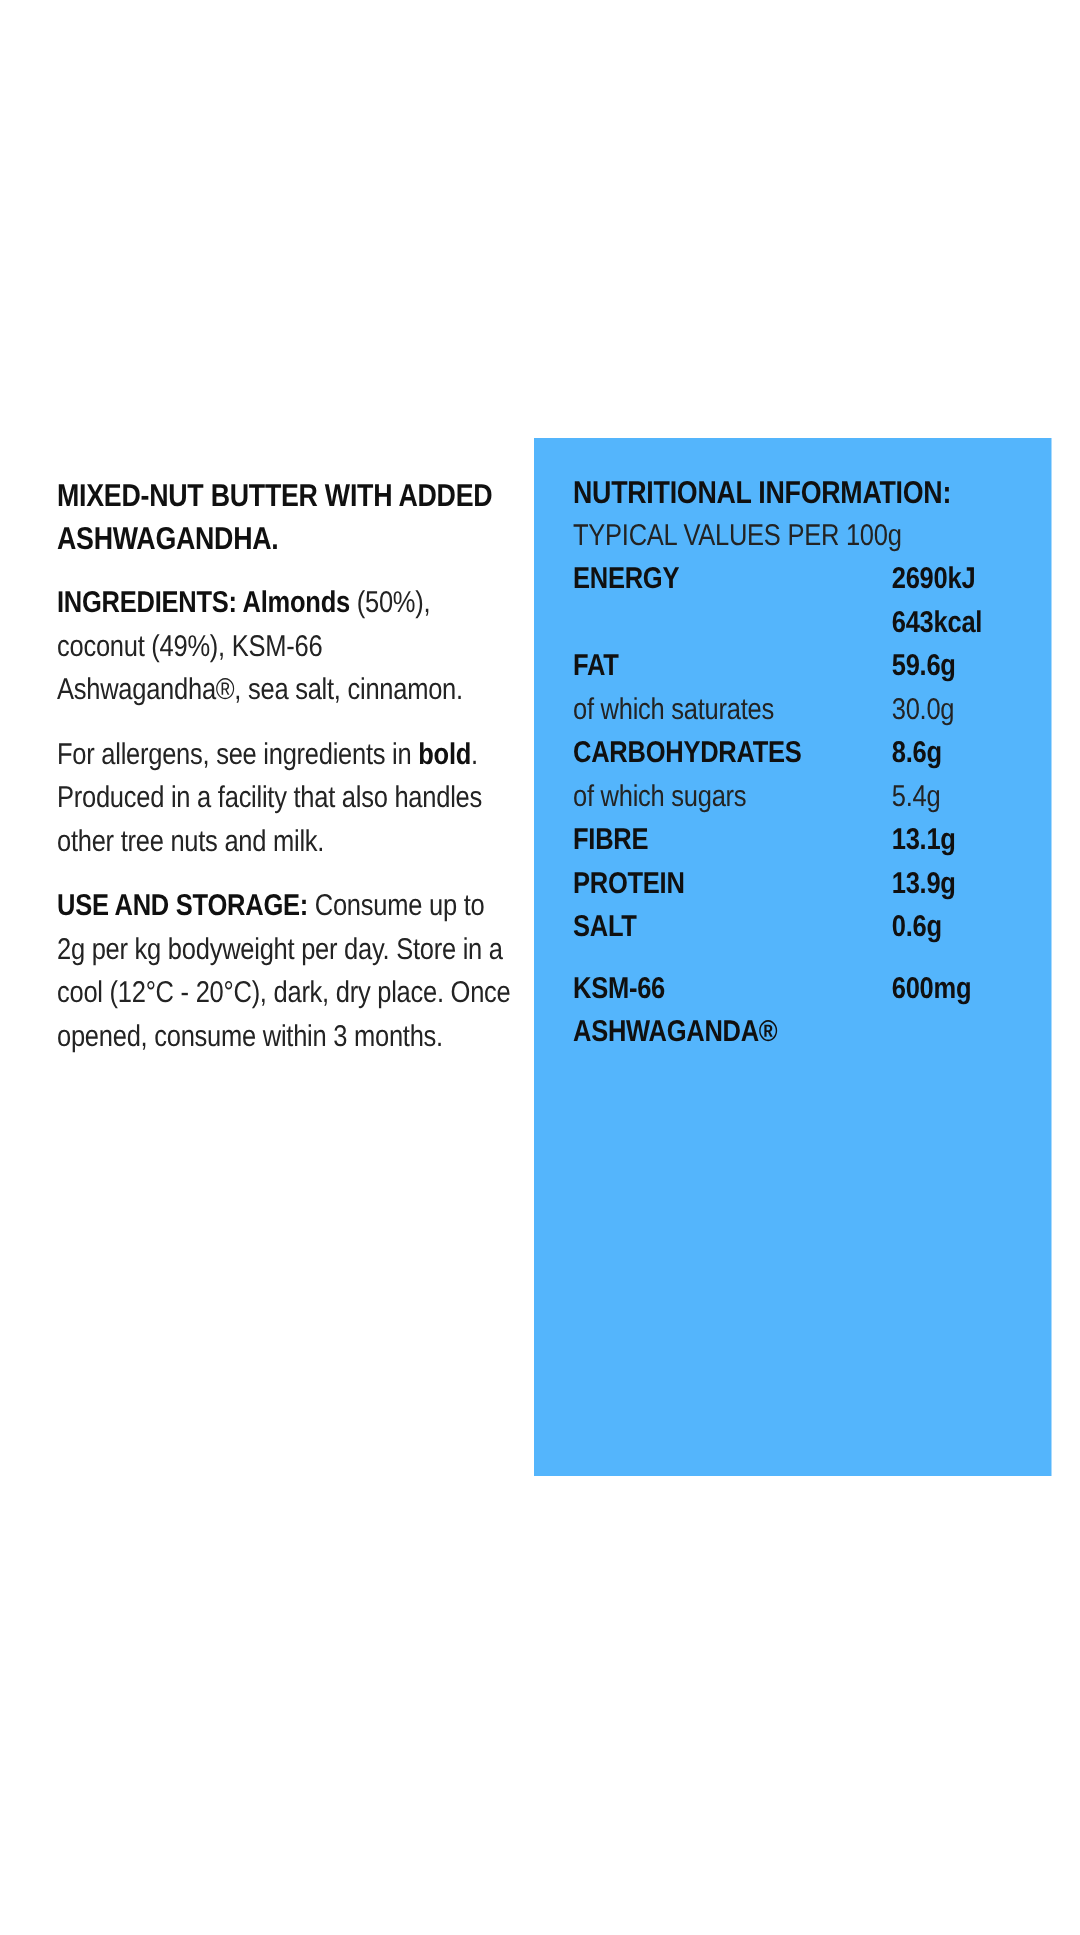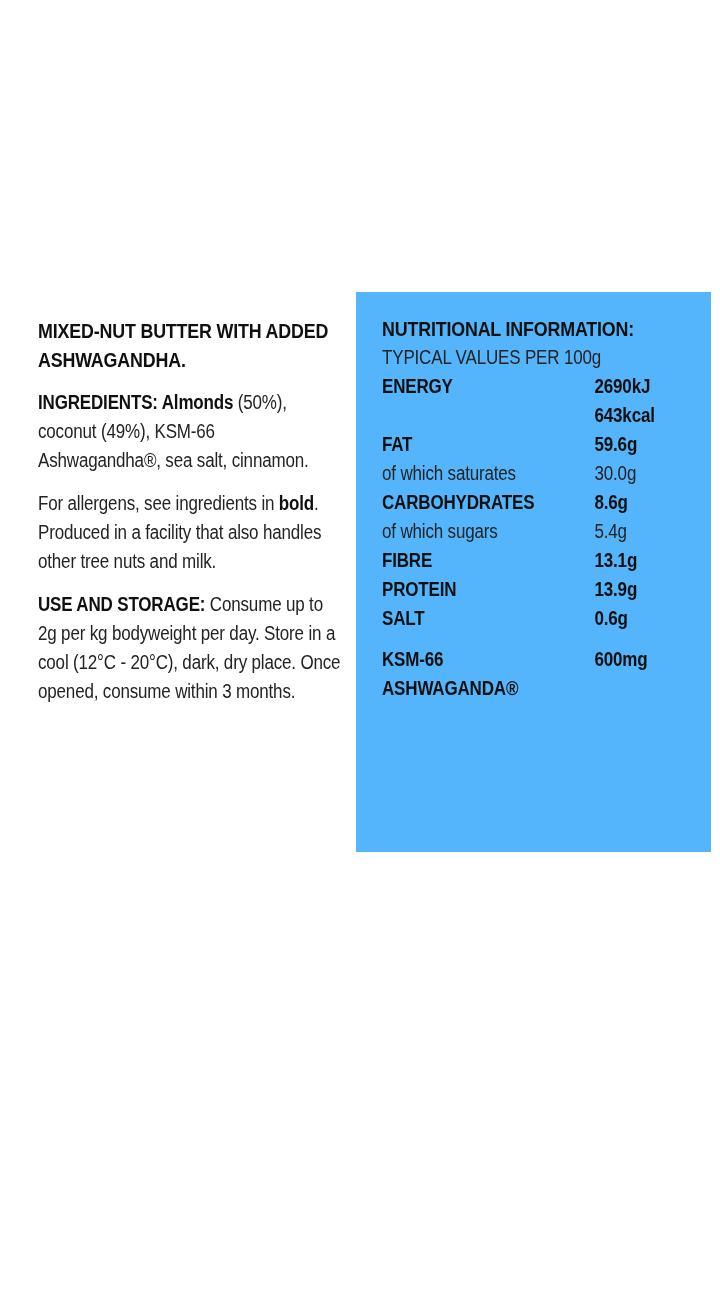--- a/index.html
+++ b/index.html
@@ -32,23 +32,22 @@
     white-space: nowrap;
     color: #232323;
   }
   .para + .para { margin-top: 14px; }
   .para .b, .title { font-weight: bold; color: #101010; }
   .title { font-size: 21px; }
 
   .panel {
     position: absolute;
     left: 356px; top: 292px;
-    width: 345px; height: 560px;
+    width: 345px; height: 692px;
     background: #54b5fc;
-    padding-left: 10px;
   }
   .panel-inner {
     position: absolute;
     left: 26px; top: 22px;
     width: 376px;
   }
   .heading {
     font-size: 21px; font-weight: bold;
     line-height: 29px; color: #101010;
     white-space: nowrap;

